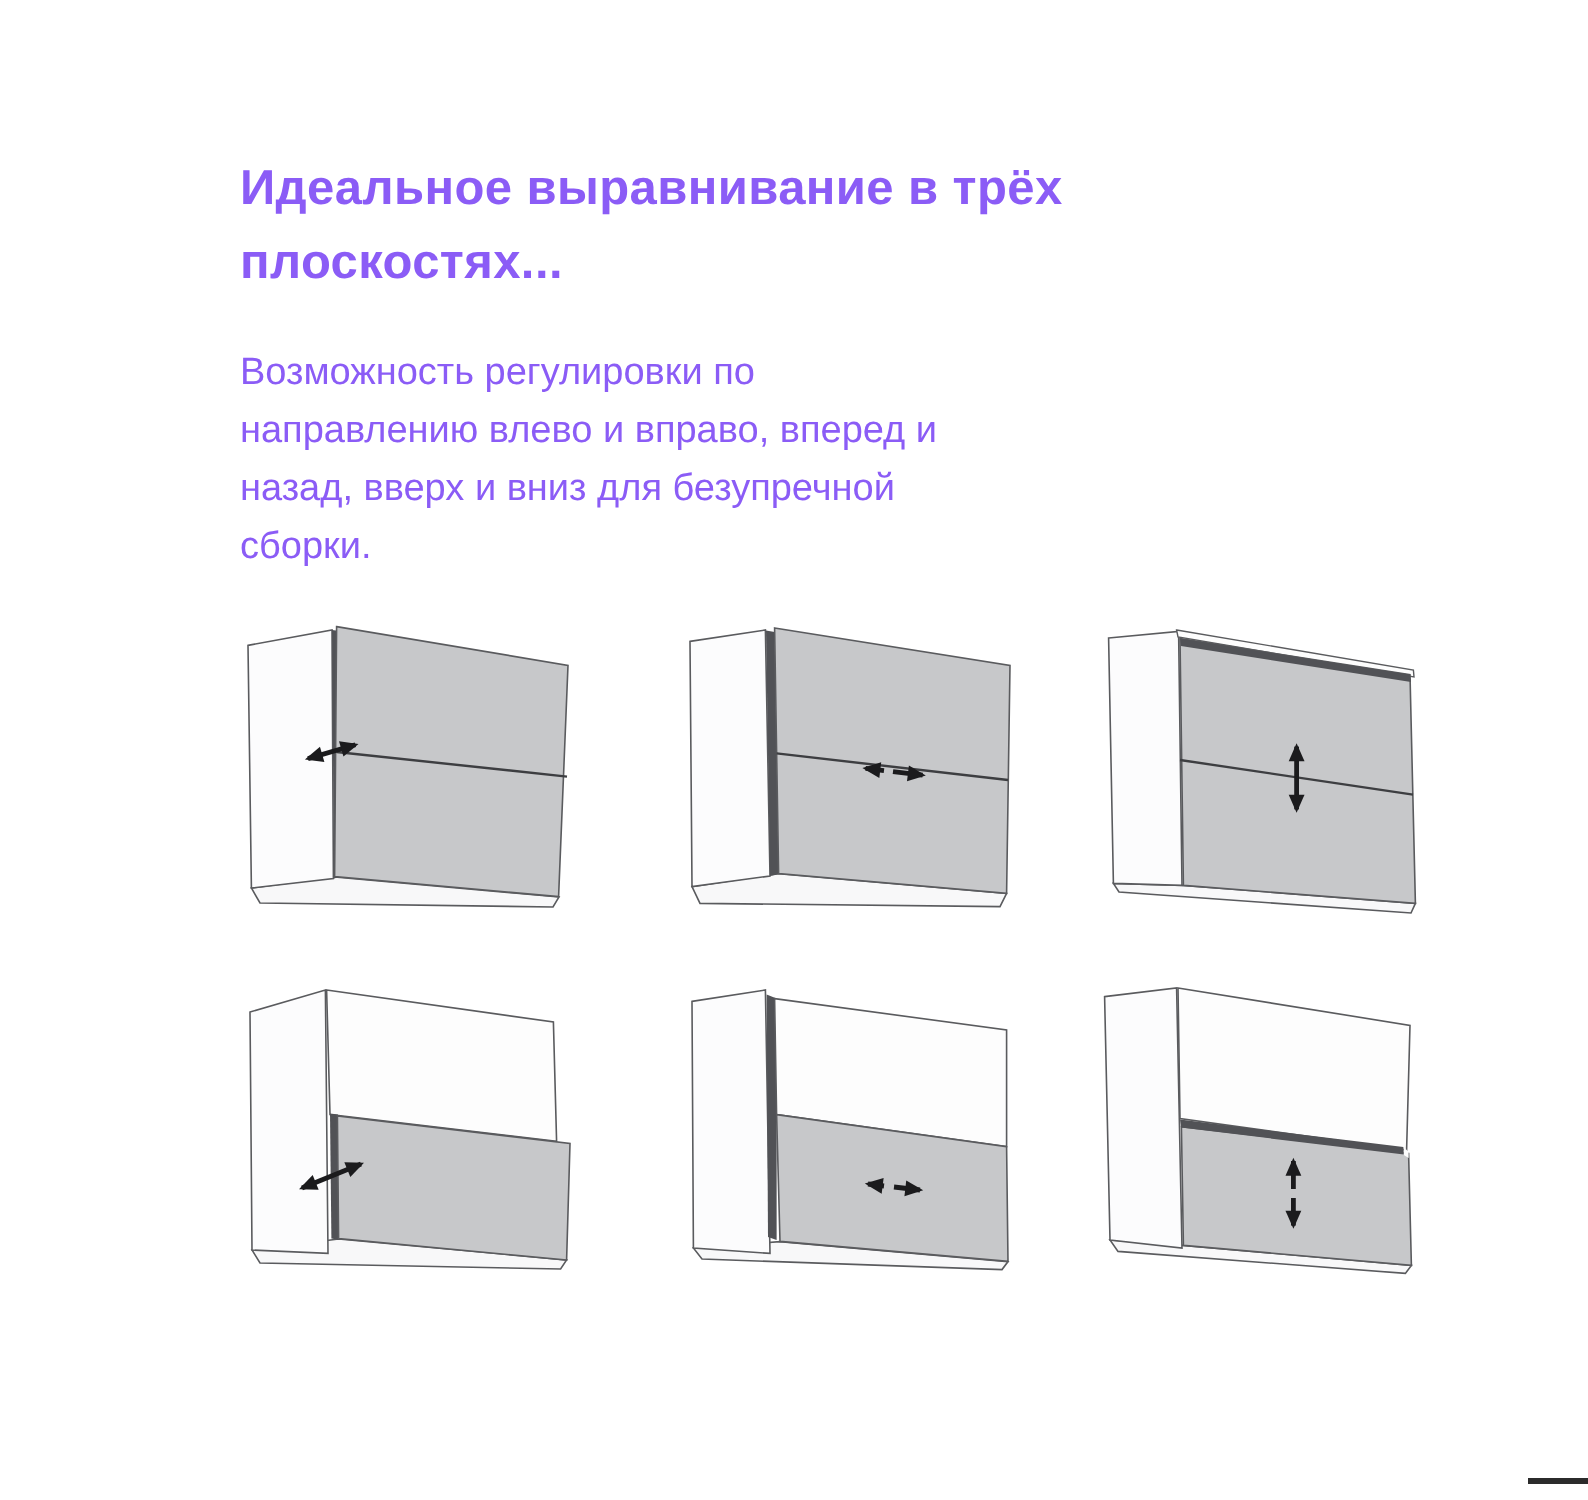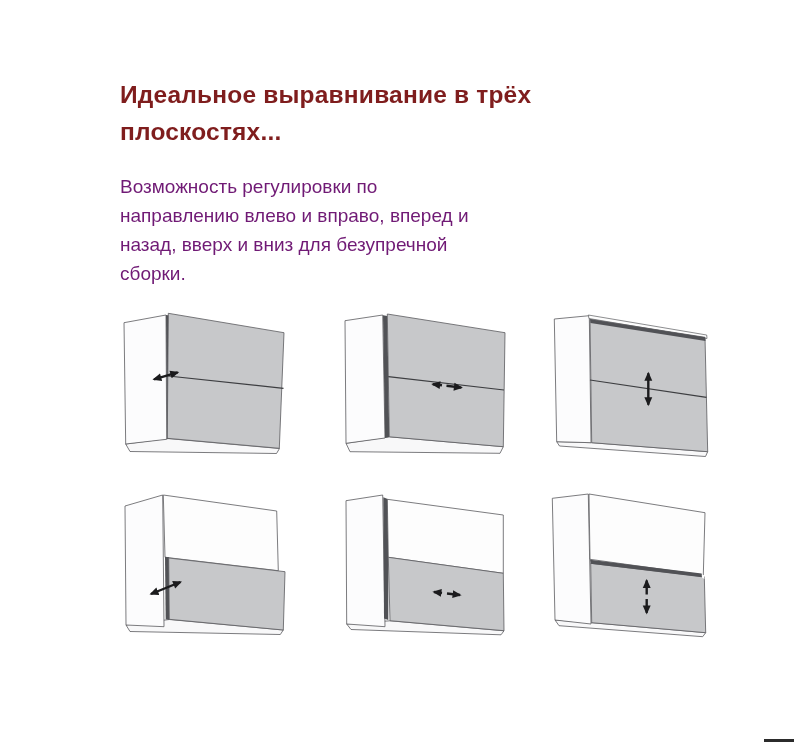--- a/index.html
+++ b/index.html
@@ -13,30 +13,30 @@
   .article {
     position: absolute;
     left: 120px; top: 76px;
     width: 480px;
   }
   .heading {
     margin: 0;
     font-size: 24.5px;
     line-height: 37px;
     font-weight: 700;
-    color: #7f1d1d;
+    color: #8b5cf6;
     letter-spacing: 0.2px;
     white-space: pre-line;
   }
   .intro {
     margin: 22px 0 0 0;
     font-size: 19px;
     line-height: 29px;
     font-weight: 400;
-    color: #701a75;
+    color: #8b5cf6;
     white-space: pre-line;
   }
   .diagrams {
     position: absolute;
     left: 120px; top: 305px;
     display: grid;
     grid-template-columns: repeat(3, 175px);
     column-gap: 40px;
     row-gap: 18px;
   }

